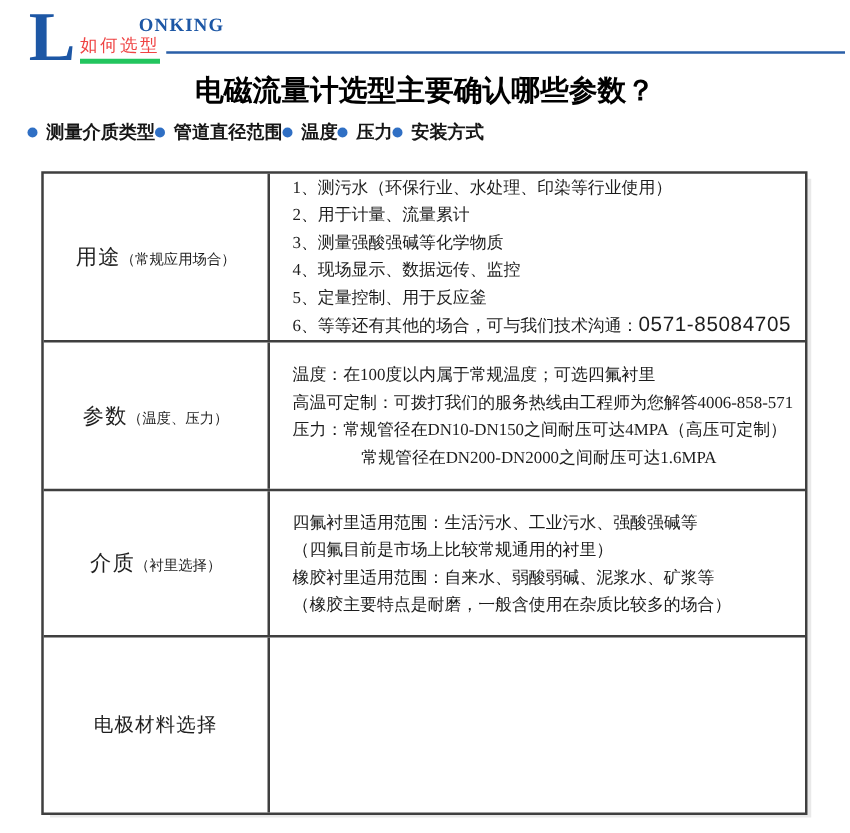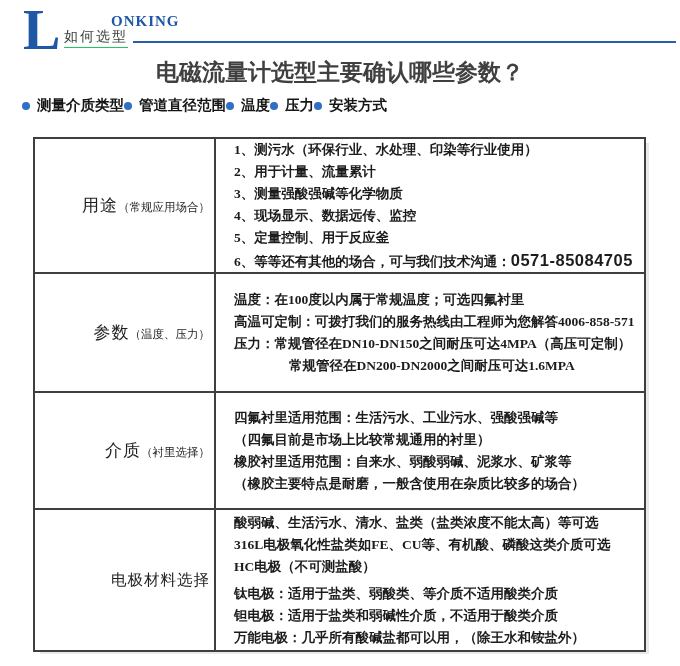--- a/index.html
+++ b/index.html
@@ -14,31 +14,31 @@
     font-family:"Liberation Serif", serif; font-weight:bold;
     font-size:56px; line-height:1; color:#1d57a5;
   }
   .brand {
     position:absolute; left:63px; top:13px;
     font-family:"Liberation Serif", serif; font-weight:bold;
     font-size:15px; letter-spacing:1px; color:#1d57a5;margin-left:48px;
   }
   .subtitle {
     position:absolute; left:64px; top:28px;
-    font-size:14px; letter-spacing:2px; color:#404040;
-    border-bottom:1px solid #22c55e; padding-bottom:1px;
+    font-size:14px; letter-spacing:2px; color:#ef4444;
+    border-bottom:4px solid #22c55e; padding-bottom:1px;
   }
   .header-rule {
     position:absolute; left:133px; top:41px; width:543px; height:2px;
     background:#2a5fa8;
   }
   
   .page-title {
     position:absolute; top:57px; left:0; width:100%;
-    text-align:center; font-size:23px; font-weight:bold; color:#404040;
+    text-align:center; font-size:23px; font-weight:bold; color:#000000;
   }
   
   .bullets {
     position:absolute; top:96px; left:22px; width:625px;
     display:flex; justify-content:flex-start; align-items:center;
   }
   .bullet { display:flex; align-items:center; }
   .dot {
     width:8px; height:8px; border-radius:50%; background:#2f6fc4;
     margin-right:7px; flex:0 0 auto;
@@ -51,32 +51,32 @@
     box-shadow:5px 4px 0 -2px #e9e9e9;
   }
   .trow { display:flex; }
   .trow + .trow { border-top:2px solid #3f3f3f; }
   .row-usage    { height:133px; }
   .row-param    { height:119px; }
   .row-medium   { height:117px; }
   .row-electrode{ height:142px; }
   .tlabel {
     flex:0 0 181px; border-right:2px solid #3f3f3f;
-    display:flex; align-items:center; justify-content:flex-end;
+    display:flex; align-items:center; justify-content:center;
     text-align:center; padding:4px;
   }
   .label-main  { font-size:17px; letter-spacing:1px; }
   .label-note  { font-size:11.5px; letter-spacing:0; }
   .label-plain { font-size:15.5px; letter-spacing:1px; }
   .tcontent {
     flex:1 1 auto; padding:0 6px 0 18px;
     display:flex; flex-direction:column; justify-content:center;
     font-size:13.5px; color:#1c1c1c;
   }
-  .line { line-height:22px; white-space:nowrap;font-weight:bold; }
+  .line { line-height:22px; white-space:nowrap; }
   .gap-above { }
   .gap-above-sm { margin-top:5px; }
   .indent { padding-left:55px; }
   .phone {
     font-family:"Liberation Sans", sans-serif;
     font-size:16.5px; letter-spacing:0.5px;
   }
 </style>
 </head>
 <body>
@@ -160,24 +160,16 @@
         <div class="line">（四氟目前是市场上比较常规通用的衬里）</div>
         <div class="line gap-above">橡胶衬里适用范围：自来水、弱酸弱碱、泥浆水、矿浆等</div>
         <div class="line">（橡胶主要特点是耐磨，一般含使用在杂质比较多的场合）</div>
       </div>
     </div>
 
     <div class="trow row-electrode">
       <div class="tlabel">
         <span class="label-plain">电极材料选择</span>
       </div>
-      <div class="tcontent">
-        <div class="line">酸弱碱、生活污水、清水、盐类（盐类浓度不能太高）等可选</div>
-        <div class="line">316L电极氧化性盐类如FE、CU等、有机酸、磷酸这类介质可选</div>
-        <div class="line">HC电极（不可测盐酸）</div>
-        <div class="line gap-above-sm">钛电极：适用于盐类、弱酸类、等介质不适用酸类介质</div>
-        <div class="line">钽电极：适用于盐类和弱碱性介质，不适用于酸类介质</div>
-        <div class="line">万能电极：几乎所有酸碱盐都可以用，（除王水和铵盐外）</div>
-      </div>
     </div>
 
   </div>
 </div>
 
 </body></html>

